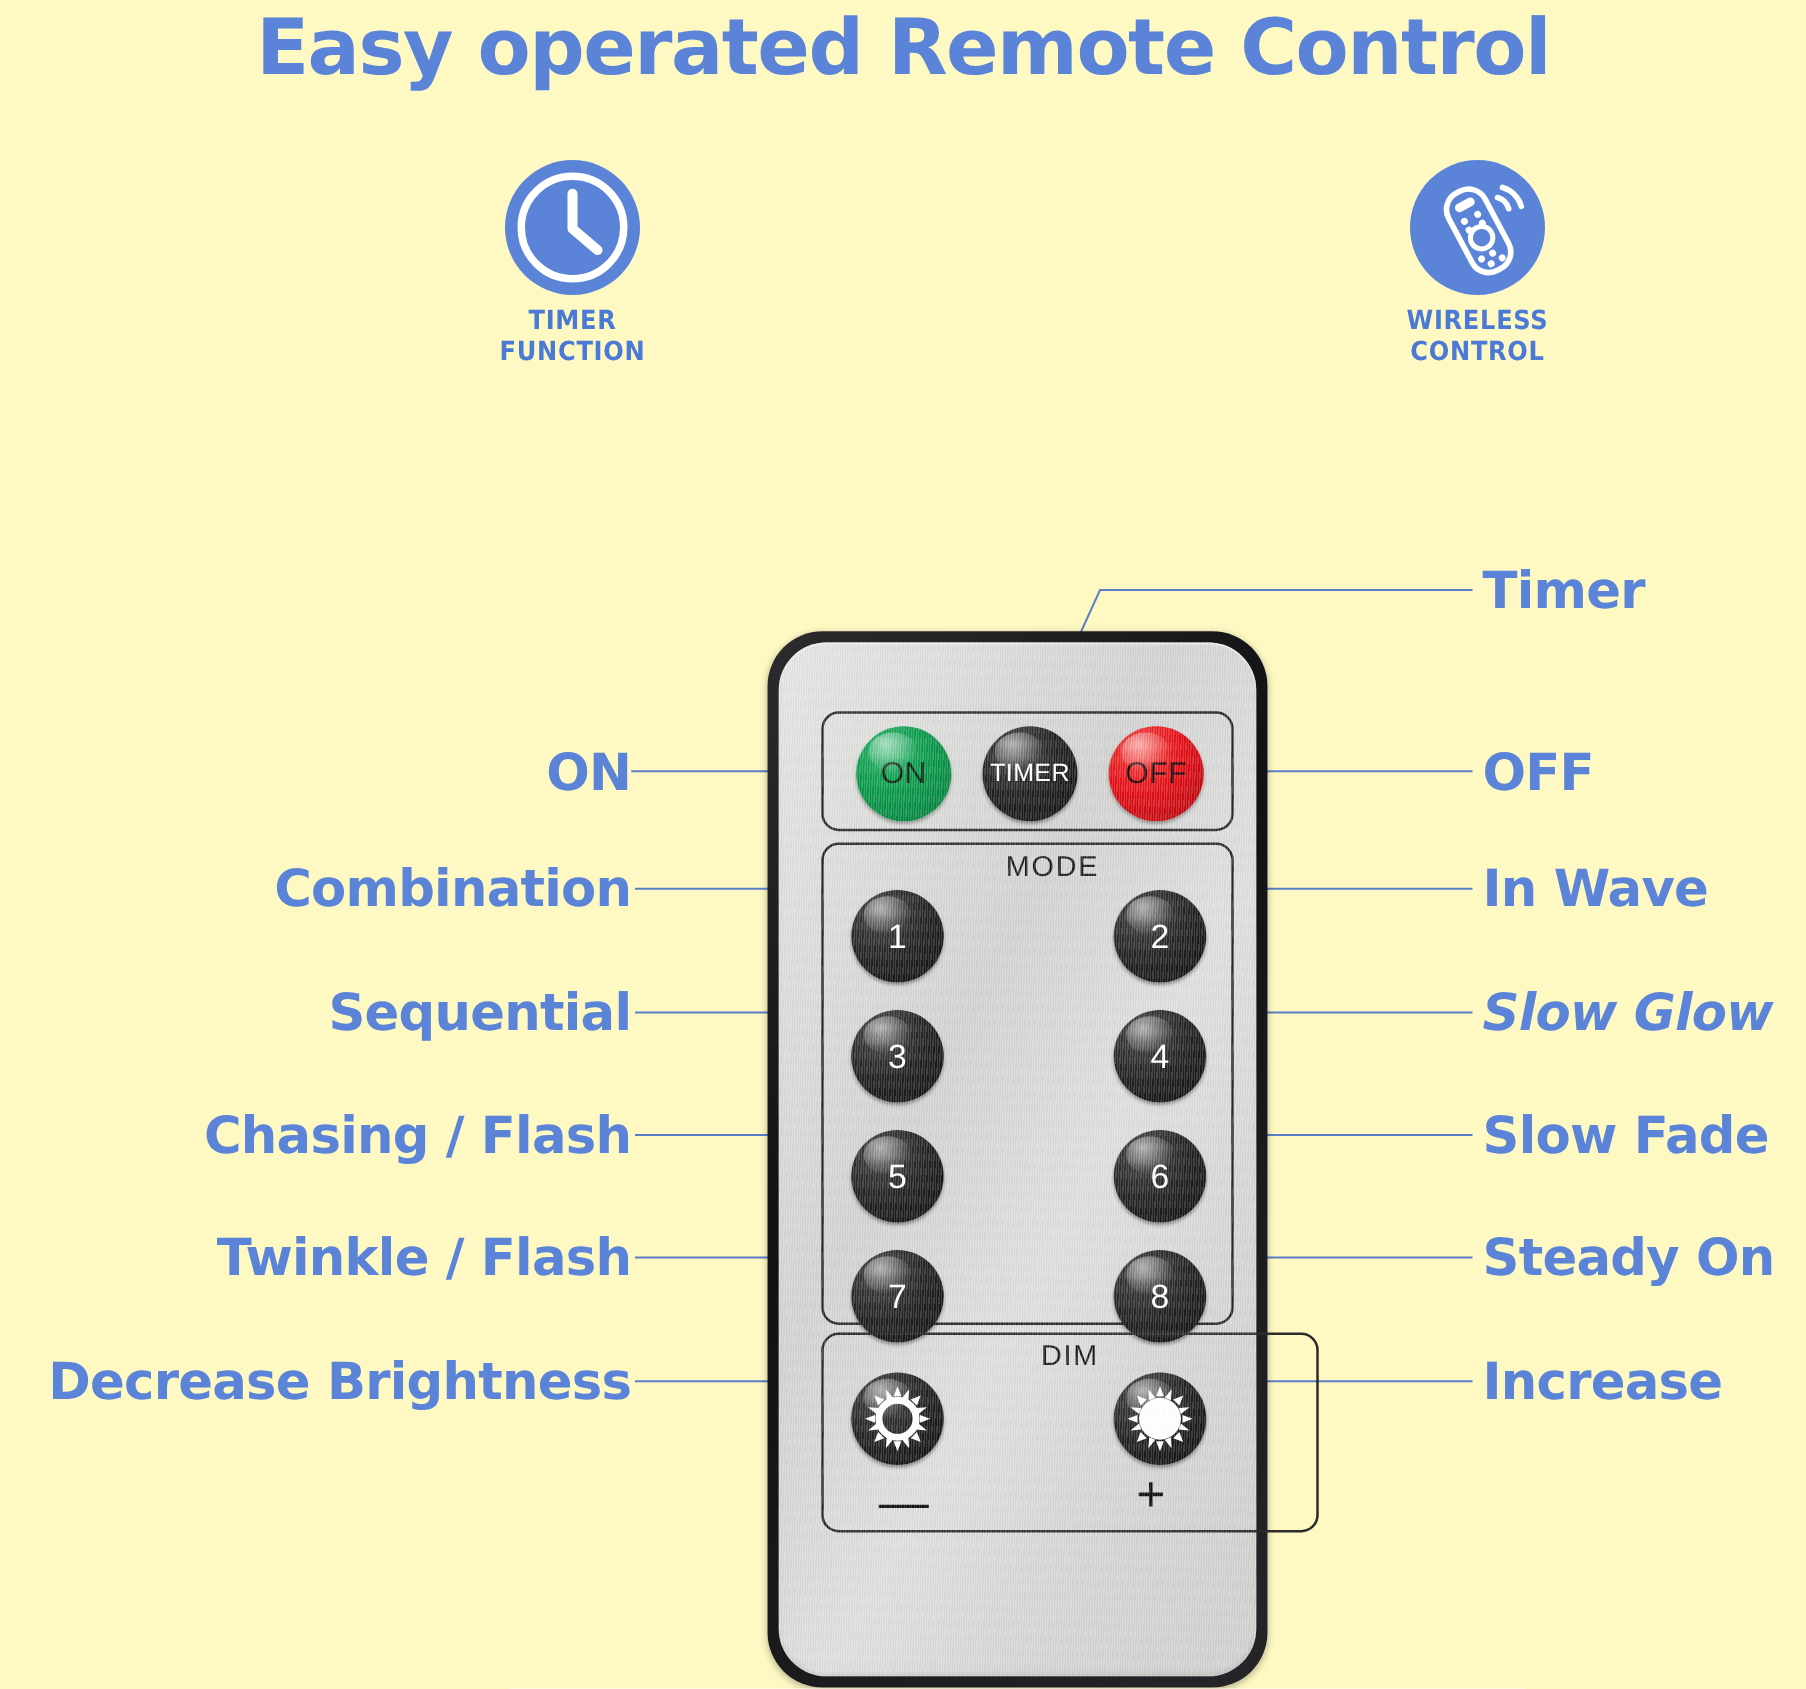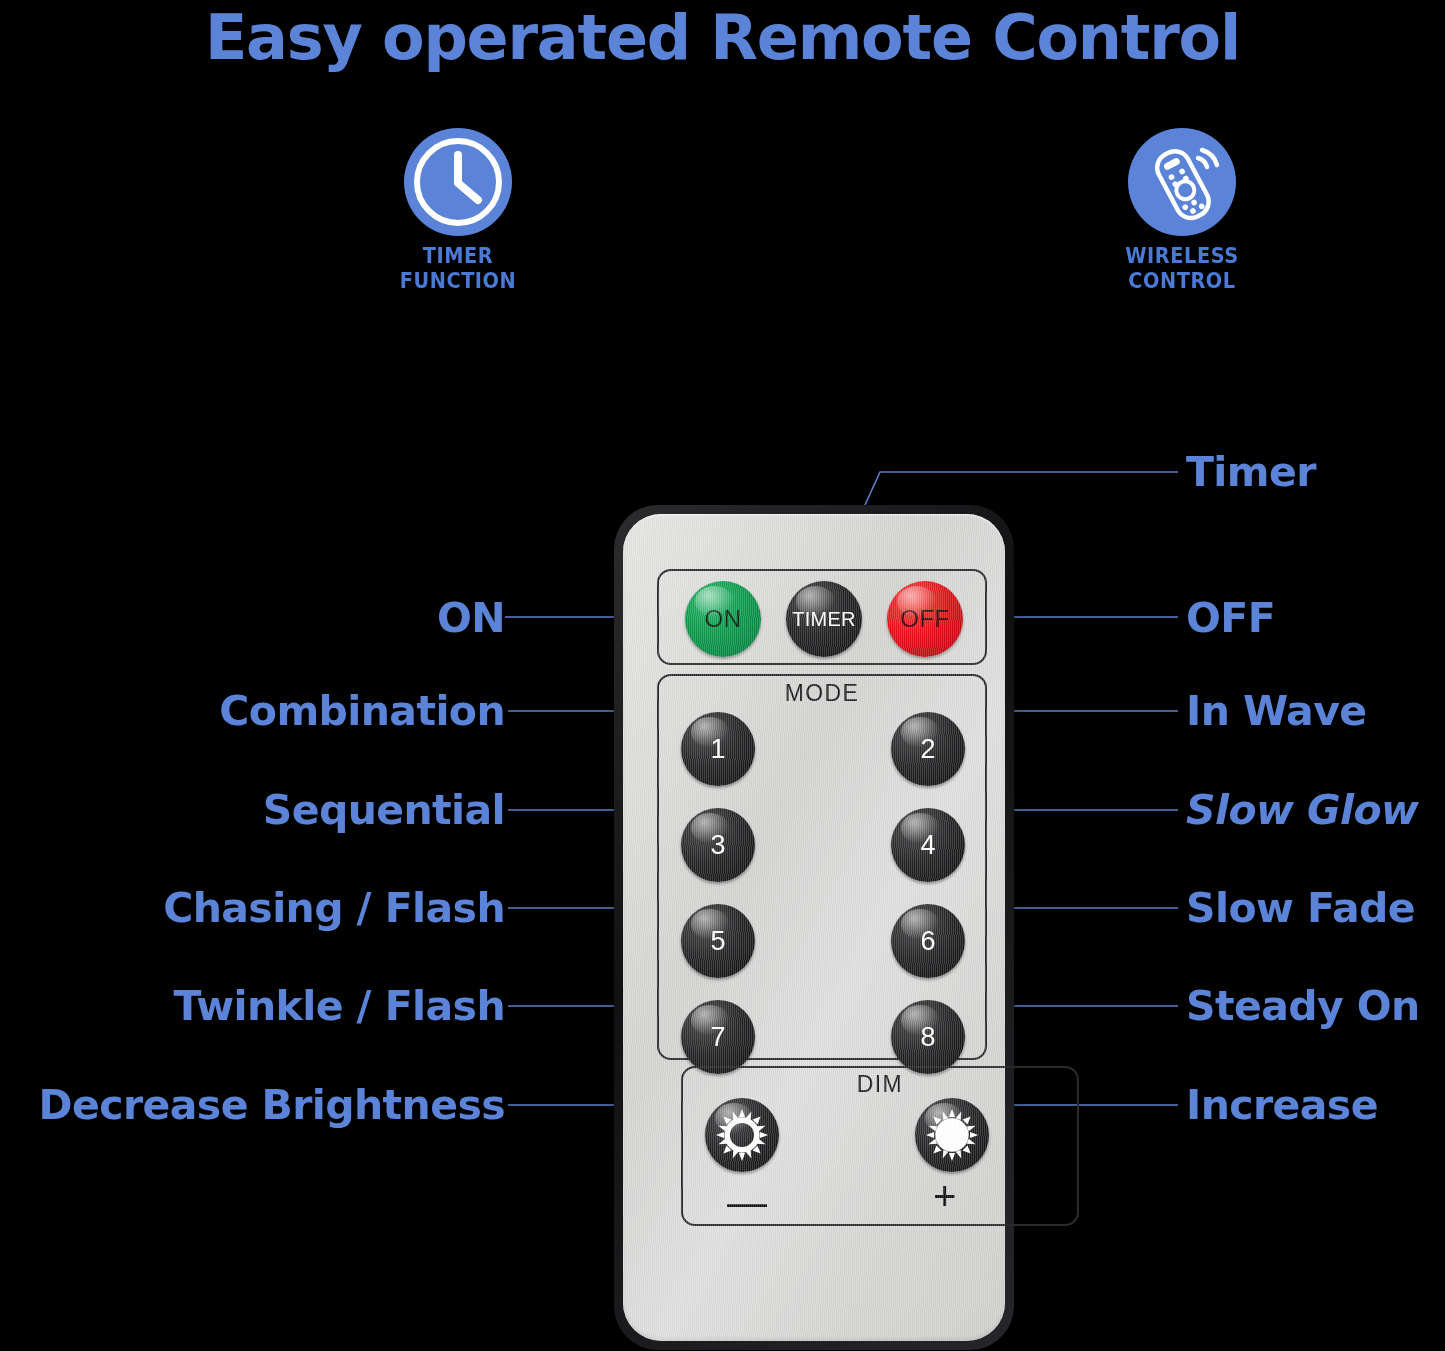--- a/index.html
+++ b/index.html
@@ -8,21 +8,21 @@
     background: #ffffff;
   }
   body {
     font-family: "Liberation Sans", sans-serif;
     -webkit-font-smoothing: antialiased;
   }
   #page {
     position: relative;
     width: 1445px;
     height: 1351px;
-    background: #000000;
+    background: #fef9c3;
     overflow: hidden;
   }
 
   
   .title {
     position: absolute;
     left: 0;
     top: 2px;
     width: 1445px;
     text-align: center;
@@ -131,22 +131,22 @@
     opacity: 0.5;
   }
 
   .panel {
     position: absolute;
     border: 2px solid #2b2b2b;
     border-radius: 14px;
     box-sizing: border-box;
   }
   .panel-power { left: 34px; top: 55px;  width: 330px; height: 96px; }
-  .panel-mode  { left: 34px; top: 160px; width: 330px; height: 386px; }
-  .panel-dim   { left: 34px; top: 552px; width: 398px; height: 160px; margin-left: 24px; }
+  .panel-mode  { left: 34px; top: 160px; width: 330px; height: 386px; padding-left: 20px; }
+  .panel-dim   { left: 34px; top: 552px; width: 398px; height: 160px; }
 
   .panel-title {
     position: absolute;
     width: 100%;
     text-align: center;
     font-family: "Liberation Sans", sans-serif;
     font-size: 23px;
     font-weight: normal;
     letter-spacing: 1.4px;
     color: #1b1b1b;

